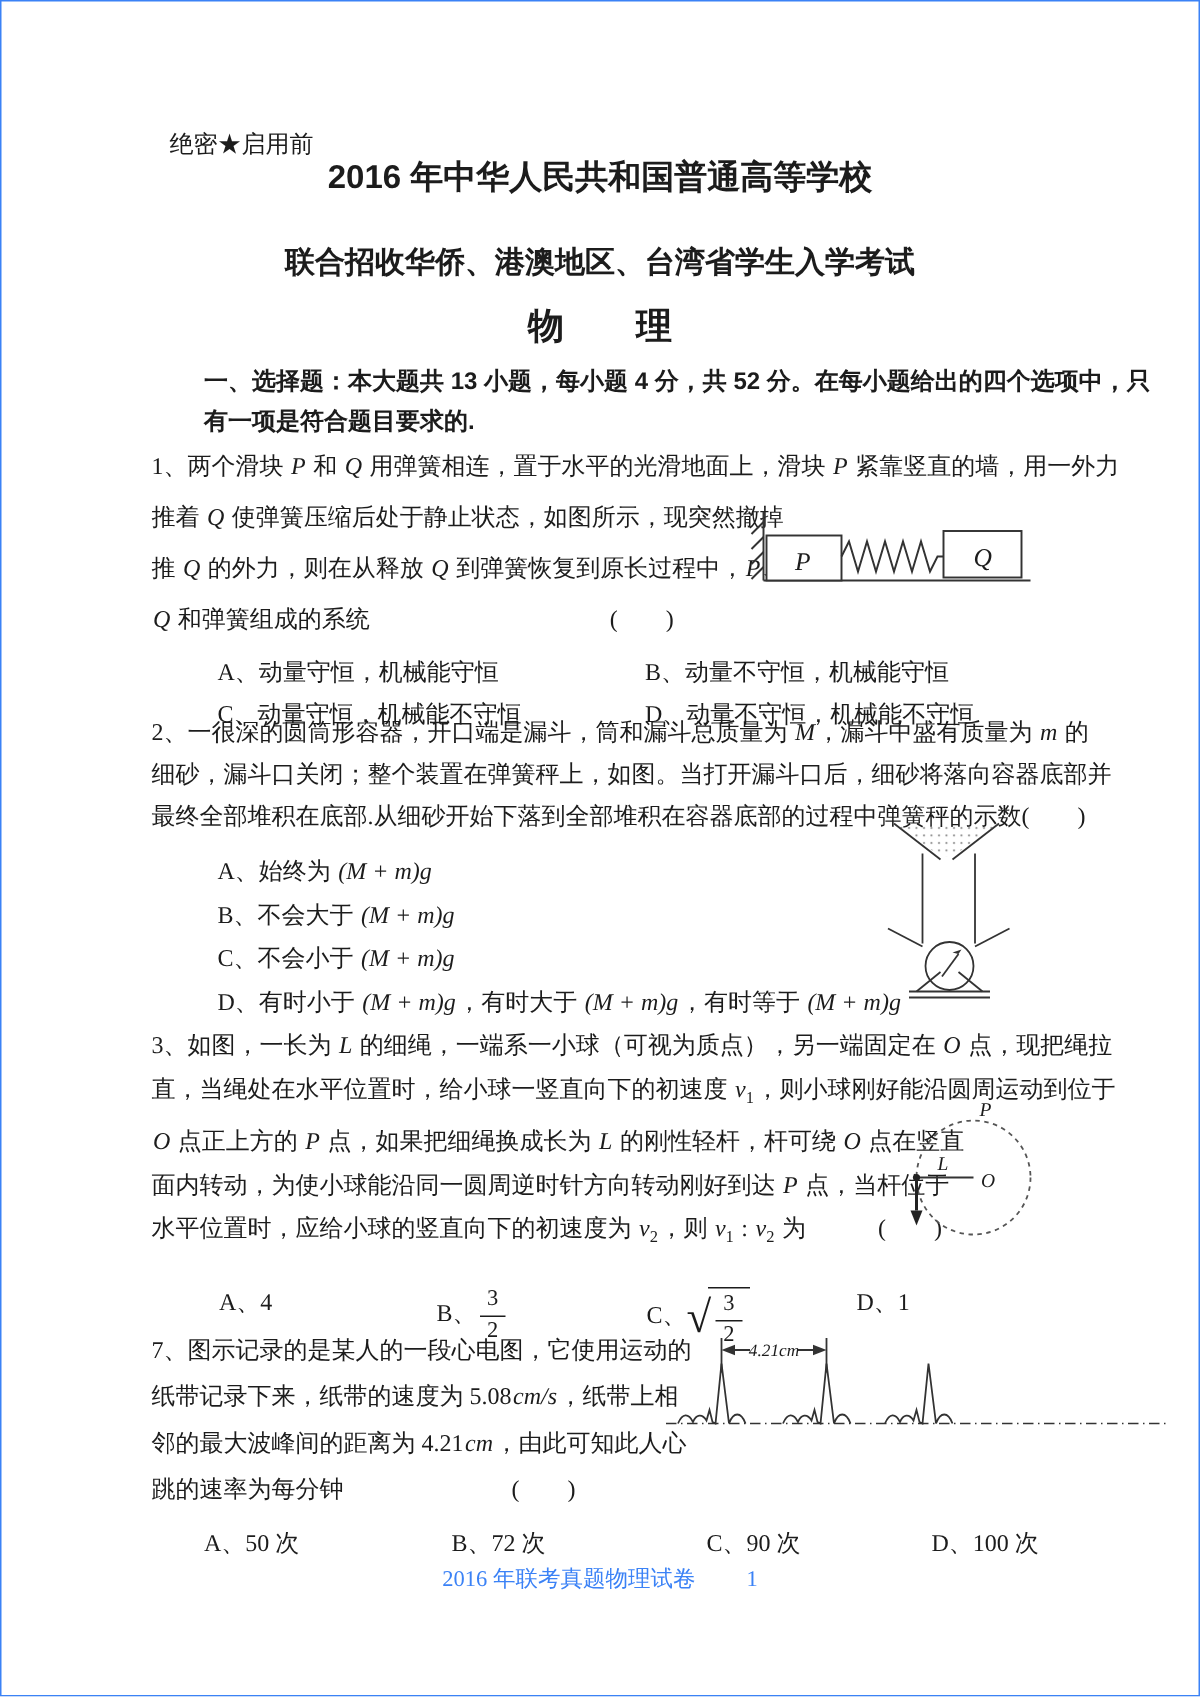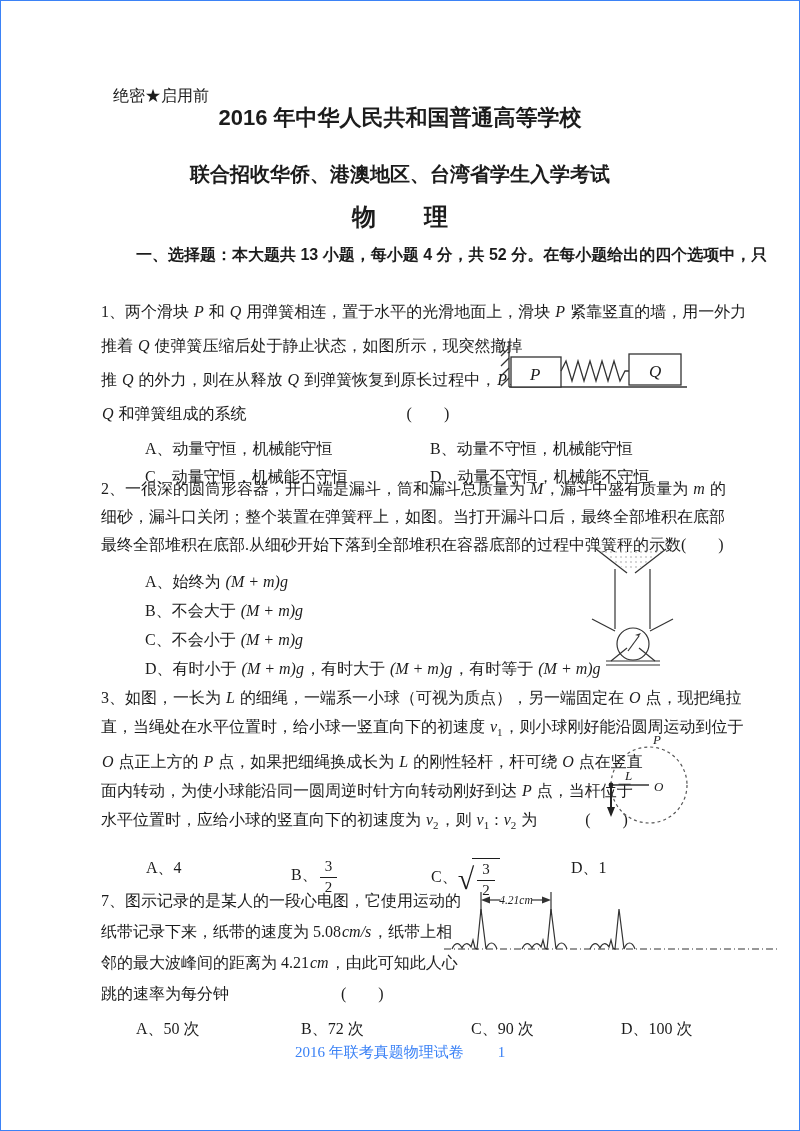--- a/index.html
+++ b/index.html
@@ -54,20 +54,21 @@
 
 <div class="sheet">
 
   <div class="abs secret">绝密★启用前</div>
   <div class="abs t1">2016 年中华人民共和国普通高等学校</div>
   <div class="abs t2">联合招收华侨、港澳地区、台湾省学生入学考试</div>
   <div class="abs subject">物　　理</div>
 
   <div class="abs section">
     <div class="line">一、选择题：本大题共 13 小题，每小题 4 分，共 52 分。在每小题给出的四个选项中，只</div>
+    <div class="line">有一项是符合题目要求的.</div>
   </div>
 
   <div class="abs q q1">
     <div class="line">1、两个滑块 <span class="var">P</span> 和 <span class="var">Q</span> 用弹簧相连，置于水平的光滑地面上，滑块 <span class="var">P</span> 紧靠竖直的墙，用一外力</div>
     <div class="line">推着 <span class="var">Q</span> 使弹簧压缩后处于静止状态，如图所示，现突然撤掉</div>
     <div class="line">推 <span class="var">Q</span> 的外力，则在从释放 <span class="var">Q</span> 到弹簧恢复到原长过程中，<span class="var">P</span>、</div>
     <div class="line"><span class="var">Q</span> 和弹簧组成的系统　　　　　　　　　　(　　)</div>
     <div class="opts optgrid">
       <div class="opt">A、动量守恒，机械能守恒</div>
       <div class="opt">B、动量不守恒，机械能守恒</div>
@@ -86,21 +87,21 @@
         <polyline points="62,34 67,24 73,44 79,24 85,44 91,24 97,44 103,24 109,44 115,24 121,44 126,34 130,34"></polyline>
         <rect x="130" y="17" width="52" height="31" fill="#fff"></rect>
       </g>
       <text x="31" y="43" font-size="17" class="figtext" fill="#1c1c1c">P</text>
       <text x="150" y="40" font-size="17" class="figtext" fill="#1c1c1c">Q</text>
     </svg>
   </div>
 
   <div class="abs q q2">
     <div class="line">2、一很深的圆筒形容器，开口端是漏斗，筒和漏斗总质量为 <span class="var">M</span>，漏斗中盛有质量为 <span class="var">m</span> 的</div>
-    <div class="line">细砂，漏斗口关闭；整个装置在弹簧秤上，如图。当打开漏斗口后，最终全部堆积在底部</div>
+    <div class="line">细砂，漏斗口关闭；整个装置在弹簧秤上，如图。当打开漏斗口后，细砂将落向容器底部并</div>
     <div class="line">最终全部堆积在底部.从细砂开始下落到全部堆积在容器底部的过程中弹簧秤的示数(　　)</div>
     <div class="opts optlist">
       <div class="opt">A、始终为 <span class="var">(M + m)g</span></div>
       <div class="opt">B、不会大于 <span class="var">(M + m)g</span></div>
       <div class="opt">C、不会小于 <span class="var">(M + m)g</span></div>
       <div class="opt">D、有时小于 <span class="var">(M + m)g</span>，有时大于 <span class="var">(M + m)g</span>，有时等于 <span class="var">(M + m)g</span></div>
     </div>
     <svg class="fig fig2" width="105" height="124" viewBox="0 0 105 124">
       <defs>
         <pattern id="sand" width="5" height="5" patternUnits="userSpaceOnUse">

